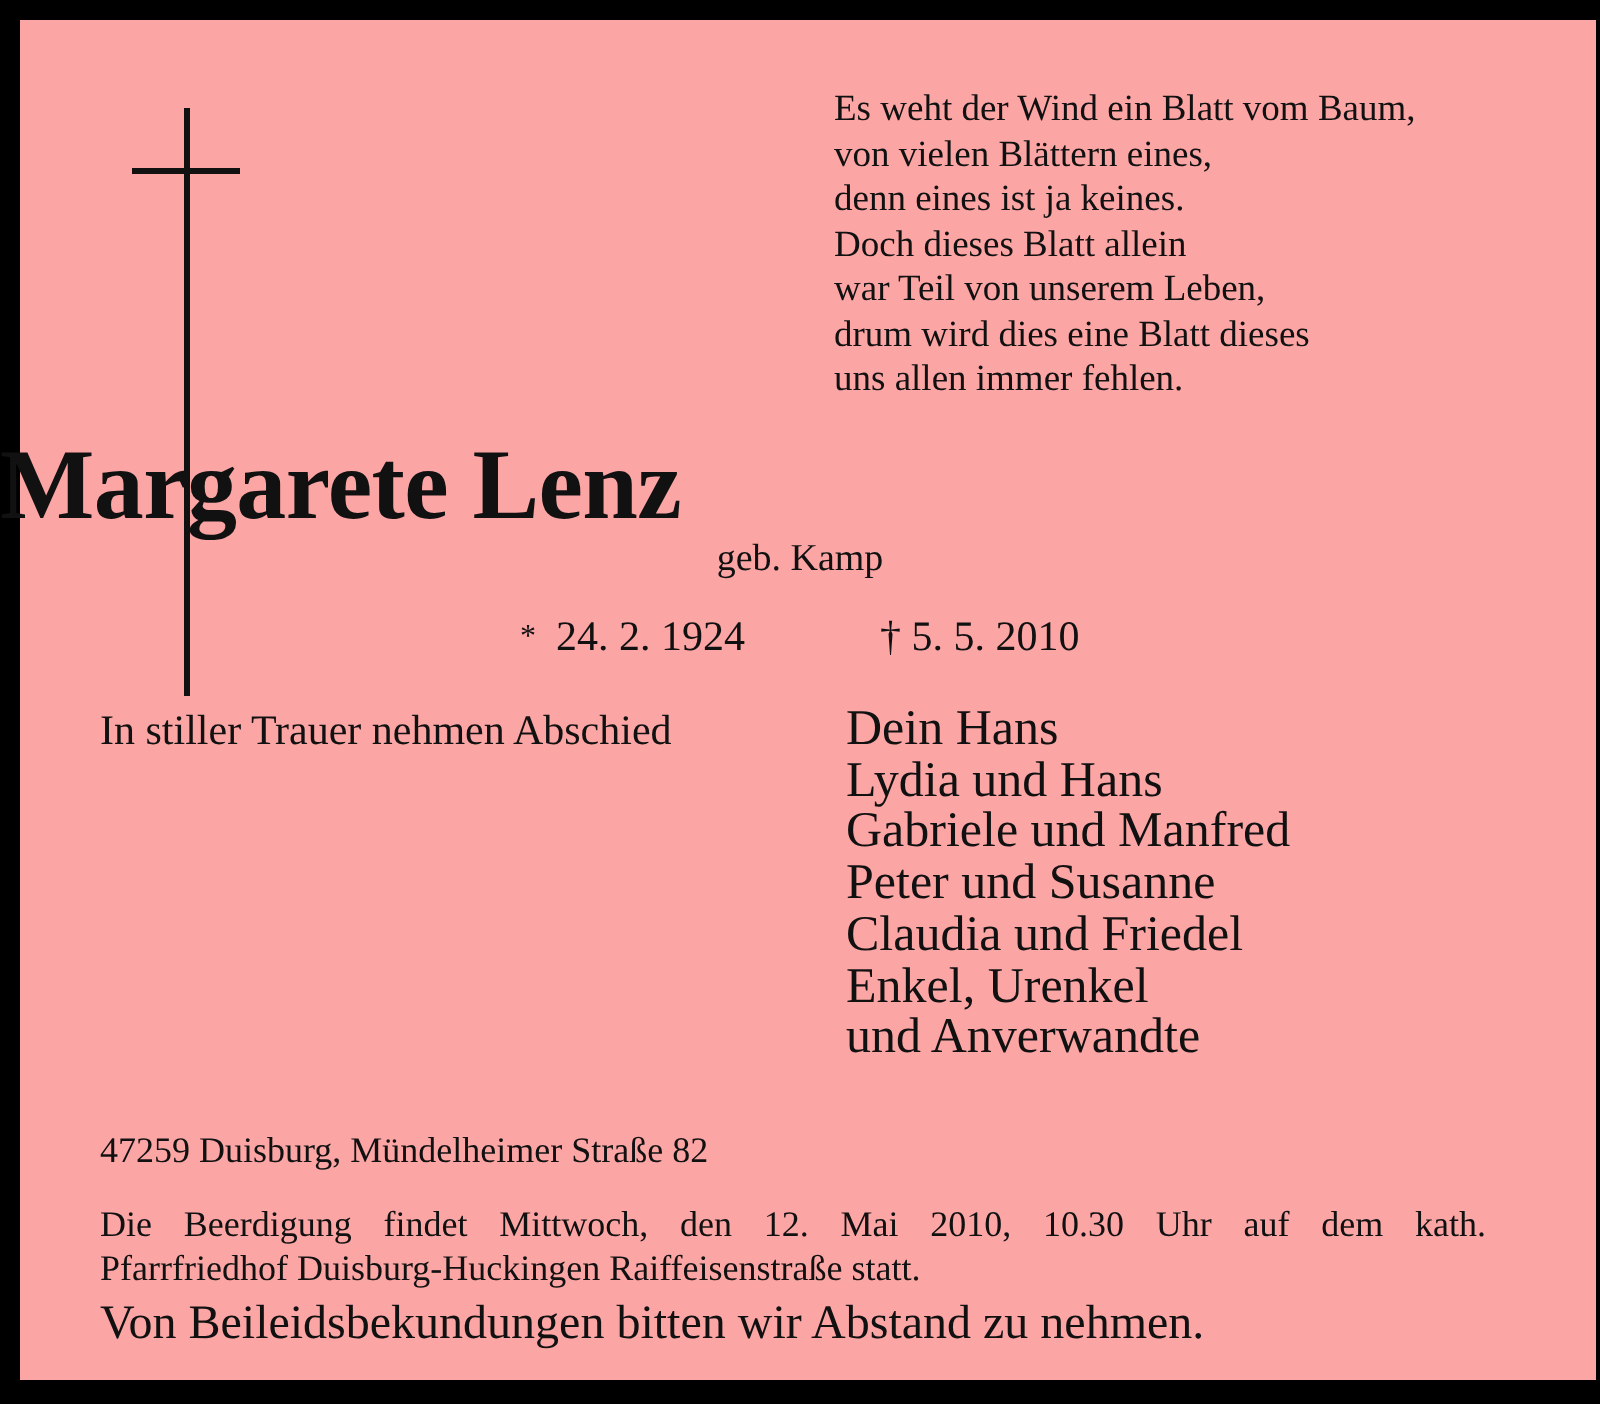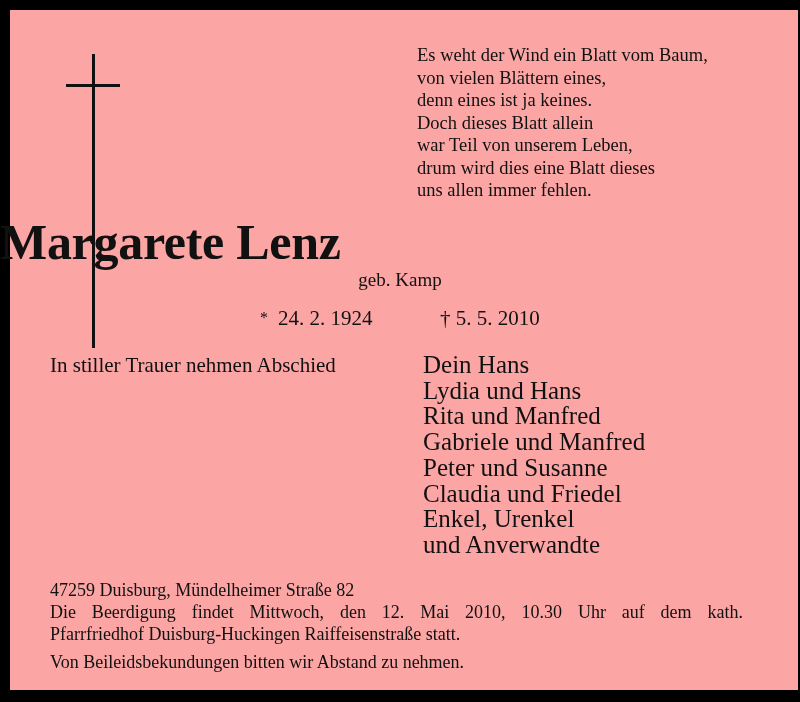--- a/index.html
+++ b/index.html
@@ -32,29 +32,29 @@
   .death { left: 440px; }
   .star { font-size: 16px; position: relative; top: -2px; margin-right: 10px; }
   .mourn-left {
     position: absolute; left: 50px; top: 352px; font-size: 21px; line-height: 26px; white-space: nowrap;
   }
   .mourners {
     position: absolute; left: 423px; top: 352px; font-size: 25px; line-height: 25.7px;
   }
   .mourners div { white-space: nowrap; }
   .address {
-    position: absolute; left: 50px; top: 579px; font-size: 18px; line-height: 22px; white-space: nowrap;
+    position: absolute; left: 50px; top: 564px; font-size: 18px; line-height: 22px; white-space: nowrap;
   }
   .funeral {
     position: absolute; left: 50px; top: 601px; width: 693px; font-size: 18px; line-height: 22px;
   }
   .funeral .l1 { text-align: justify; text-align-last: justify; white-space: nowrap; }
   .funeral .l2 { white-space: nowrap; }
   .condolence {
-    position: absolute; left: 50px; top: 651px; font-size: 18px; line-height: 22px; white-space: nowrap;
+    position: absolute; left: 50px; top: 651px; font-size: 24px; line-height: 22px; white-space: nowrap;
   }
 </style>
 </head>
 <body>
 
 <div class="paper">
   <div class="cross-v"></div>
   <div class="cross-h"></div>
 
   <div class="poem">
@@ -76,21 +76,20 @@
 </div>
 <div class="dates death">
   <span>†</span>
   <span>5. 5. 2010</span>
 </div>
 
 <div class="mourn-left">In stiller Trauer nehmen Abschied</div>
 <div class="mourners">
   <div>Dein Hans</div>
   <div>Lydia und Hans</div>
-  <div>Rita und Manfred</div>
   <div>Gabriele und Manfred</div>
   <div>Peter und Susanne</div>
   <div>Claudia und Friedel</div>
   <div>Enkel, Urenkel</div>
   <div>und Anverwandte</div>
 </div>
 
 <div class="address">47259 Duisburg, Mündelheimer Straße 82</div>
 
 <div class="funeral">

